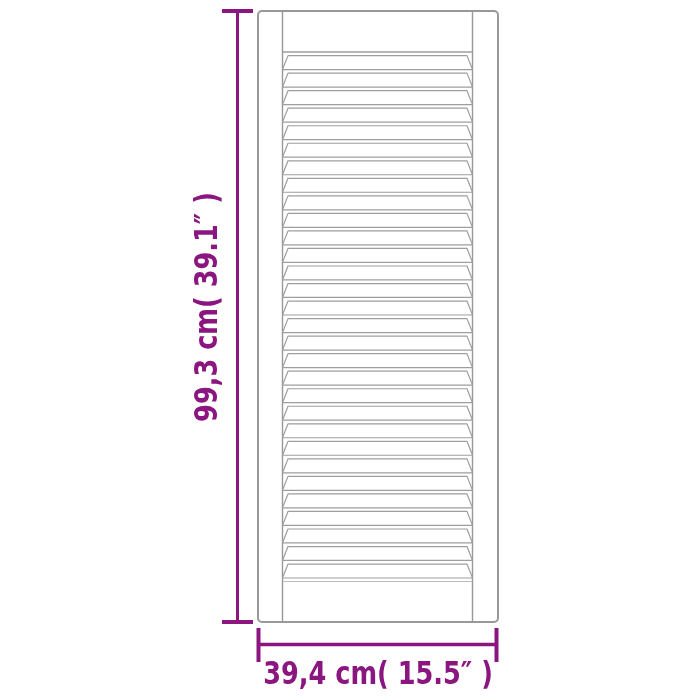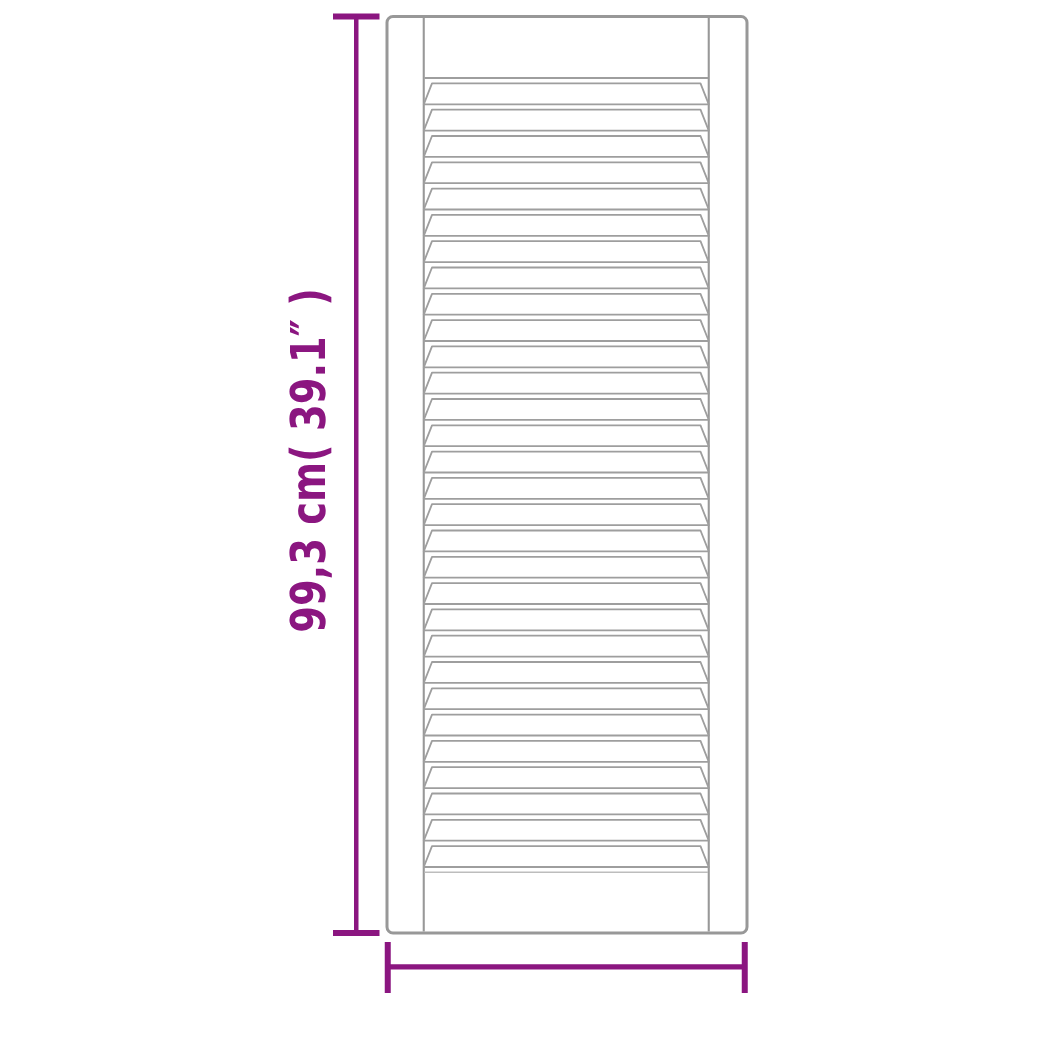--- a/index.html
+++ b/index.html
@@ -130,14 +130,17 @@
     <g class="dim-stroke">
       <line x1="258" y1="644.5" x2="497" y2="644.5" stroke-width="3.5"></line>
       <line x1="258.5" y1="628" x2="258.5" y2="662" stroke-width="4"></line>
       <line x1="496.5" y1="628" x2="496.5" y2="662" stroke-width="4"></line>
     </g>
   </svg>
 
   <div class="dim-label vertical">
     <span class="squeeze">99,3 cm( 39.1″ )</span>
   </div>
+  <div class="dim-label horizontal">
+    <span class="squeeze">39,4 cm( 15.5″ )</span>
+  </div>
 
 </div>
 
 </body></html>

